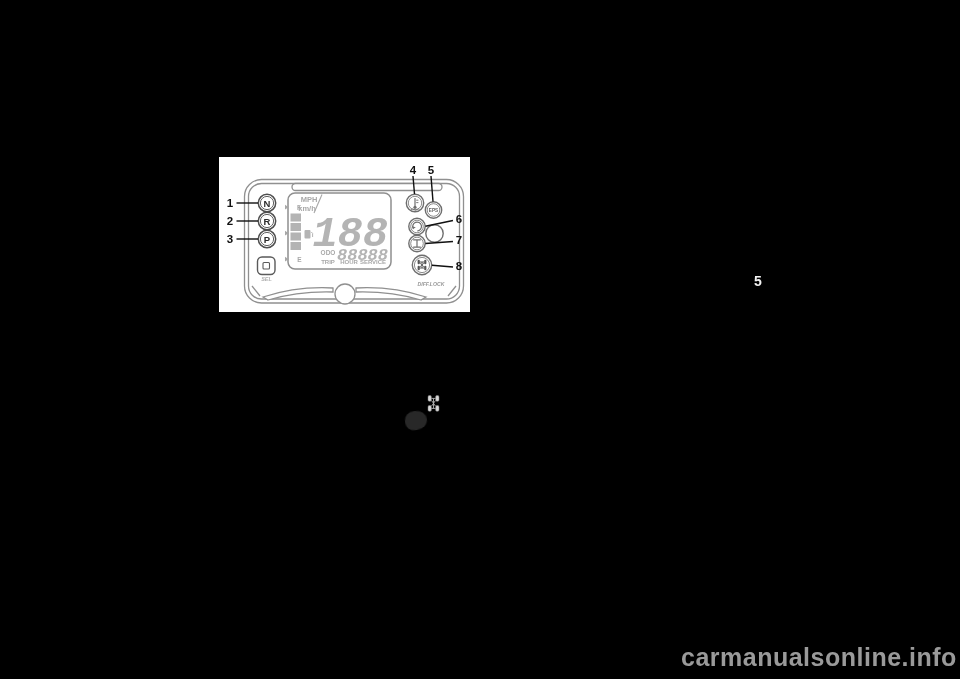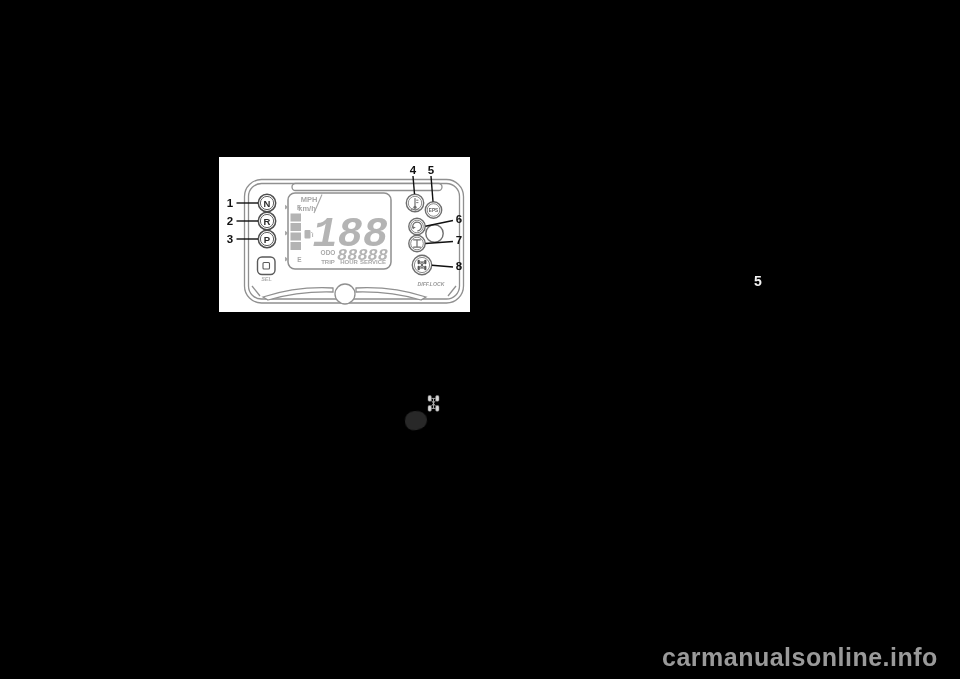--- a/index.html
+++ b/index.html
@@ -14,21 +14,21 @@
     position:absolute;left:219px;top:157px;width:251px;height:155px;
     background:#fff;
   }
   .figure-panel svg{display:block;width:251px;height:155px;}
 
   .section-number{
     position:absolute;left:754px;top:274px;
     color:#f2f2f2;font-size:14px;font-weight:bold;line-height:1;
   }
   .watermark{
-    position:absolute;left:662px;top:643px;
+    position:absolute;left:681px;top:643px;
     color:#9a9a9a;font-size:25px;font-weight:bold;
     letter-spacing:0.5px;white-space:nowrap;
   }
   .mini-icon-a{position:absolute;left:427px;top:394px;width:13px;height:19px;}
   .mini-icon-b{
     position:absolute;left:405px;top:411px;width:22px;height:19px;
     background:#282828;border-radius:48% 52% 55% 45%;
     transform:rotate(-8deg);filter:blur(0.4px);
   }
 

